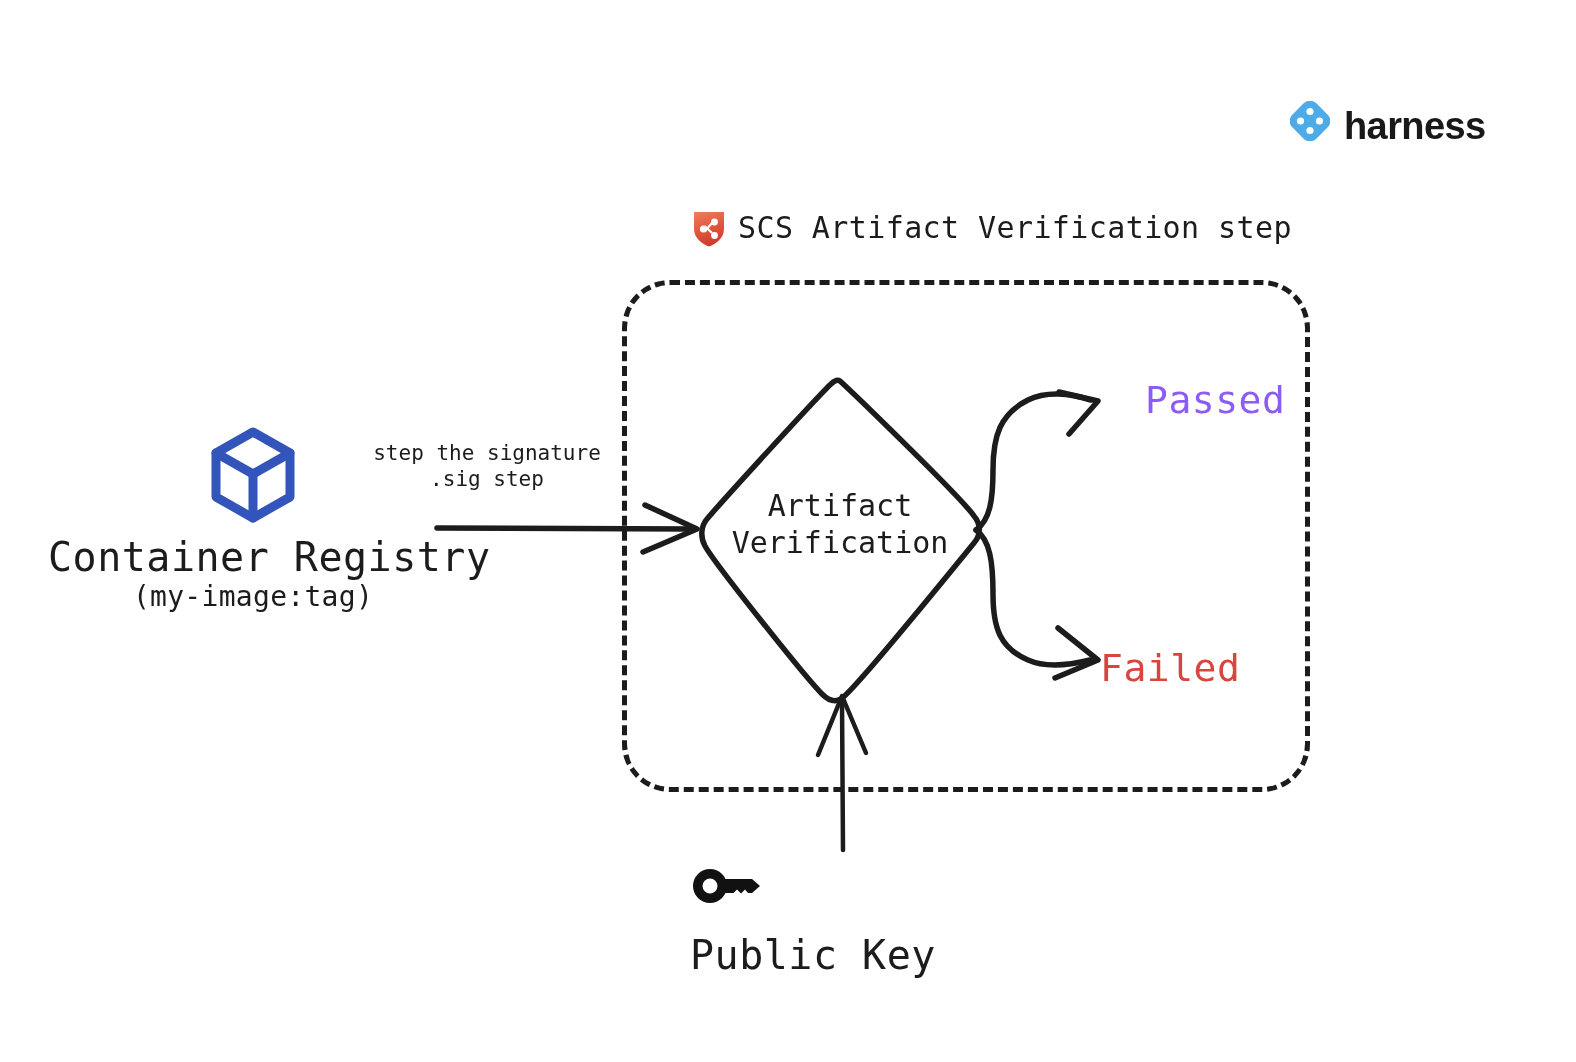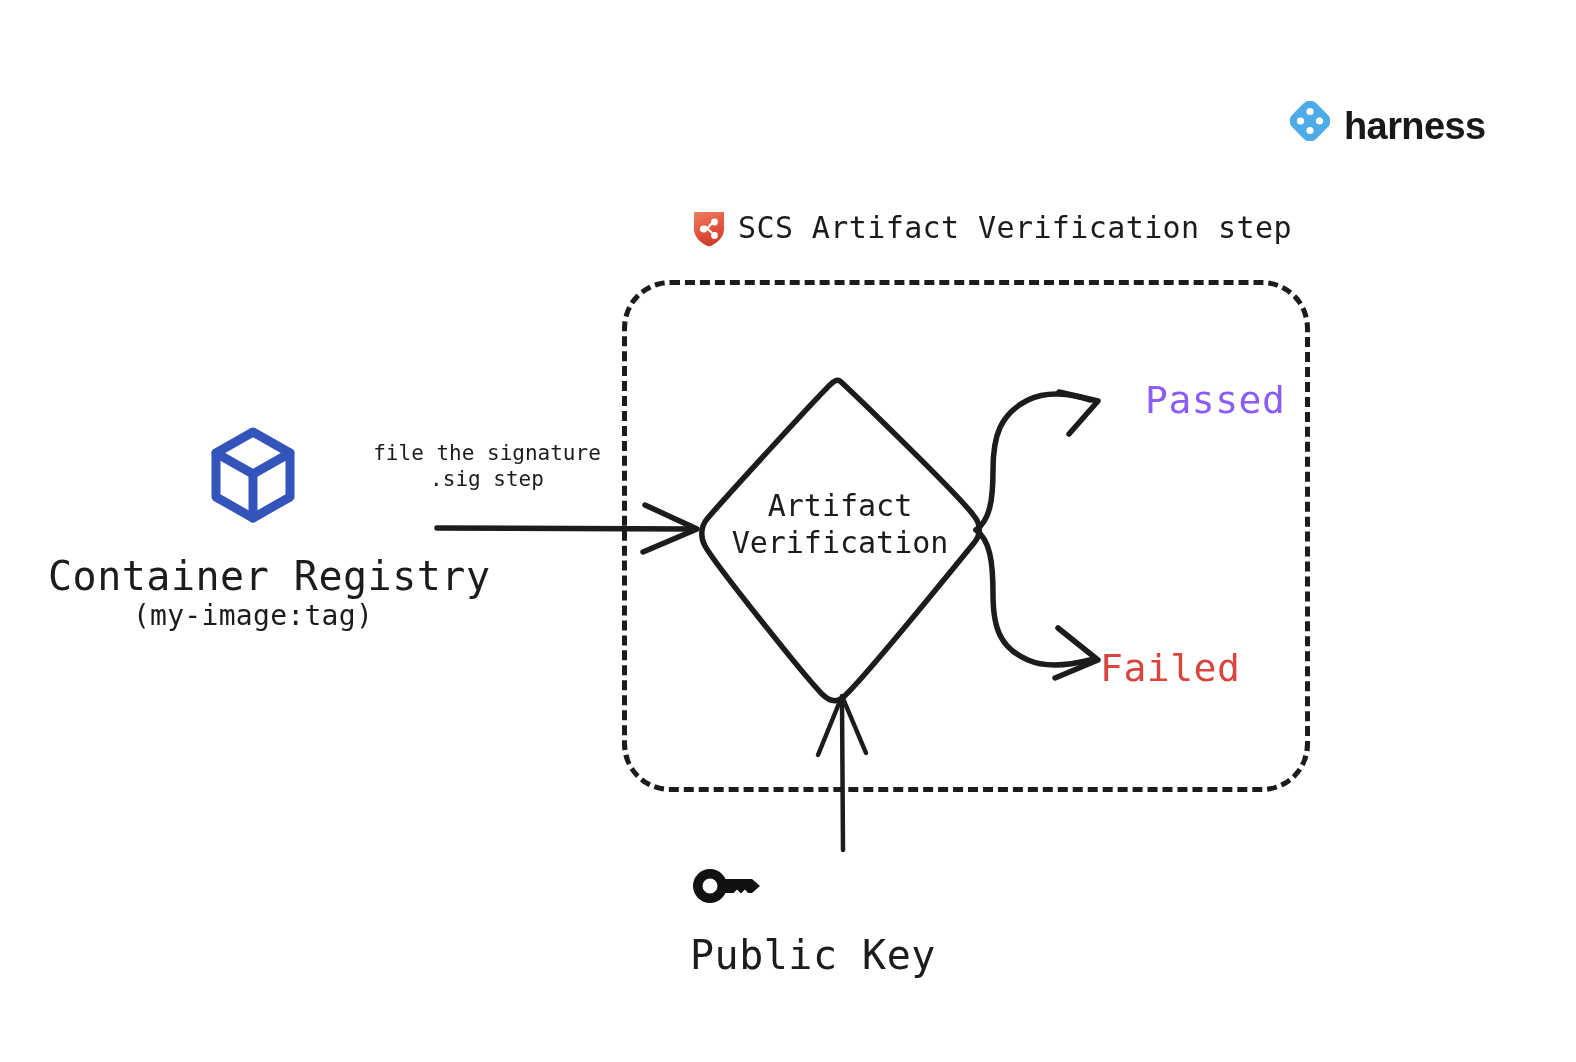--- a/index.html
+++ b/index.html
@@ -66,21 +66,21 @@
   #container-registry {
     left: 48px;
     top: 425px;
     width: 410px;
     text-align: center;
   }
   #container-registry .node-title {
     font-family: "DejaVu Sans Mono", monospace;
     font-size: 40px;
     color: #1c1c1c;
-    margin-top: 24px;
+    margin-top: 5px;
     letter-spacing: 0.5px;
     white-space: nowrap;
   }
   #container-registry .node-subtitle {
     font-family: "DejaVu Sans Mono", monospace;
     font-size: 28px;
     color: #1c1c1c;
     letter-spacing: 0.3px;
     white-space: nowrap;
   }
@@ -232,21 +232,21 @@
           <path d="M11 28 L48 49 L85 28"></path>
           <path d="M48 49 L48 93"></path>
         </g>
       </svg>
     </div>
     <div class="node-title">Container Registry</div>
     <div class="node-subtitle">(my-image:tag)</div>
   </div>
 
   <div id="edge-label-signature" class="abs">
-    <div>file the signature</div>
+    <div>step the signature</div>
     <div>.sig step</div>
   </div>
 
   <div id="decision-label" class="abs">
     <div>Artifact</div>
     <div>Verification</div>
   </div>
 
   <div id="outcome-passed" class="abs outcome">Passed</div>
   <div id="outcome-failed" class="abs outcome">Failed</div>

